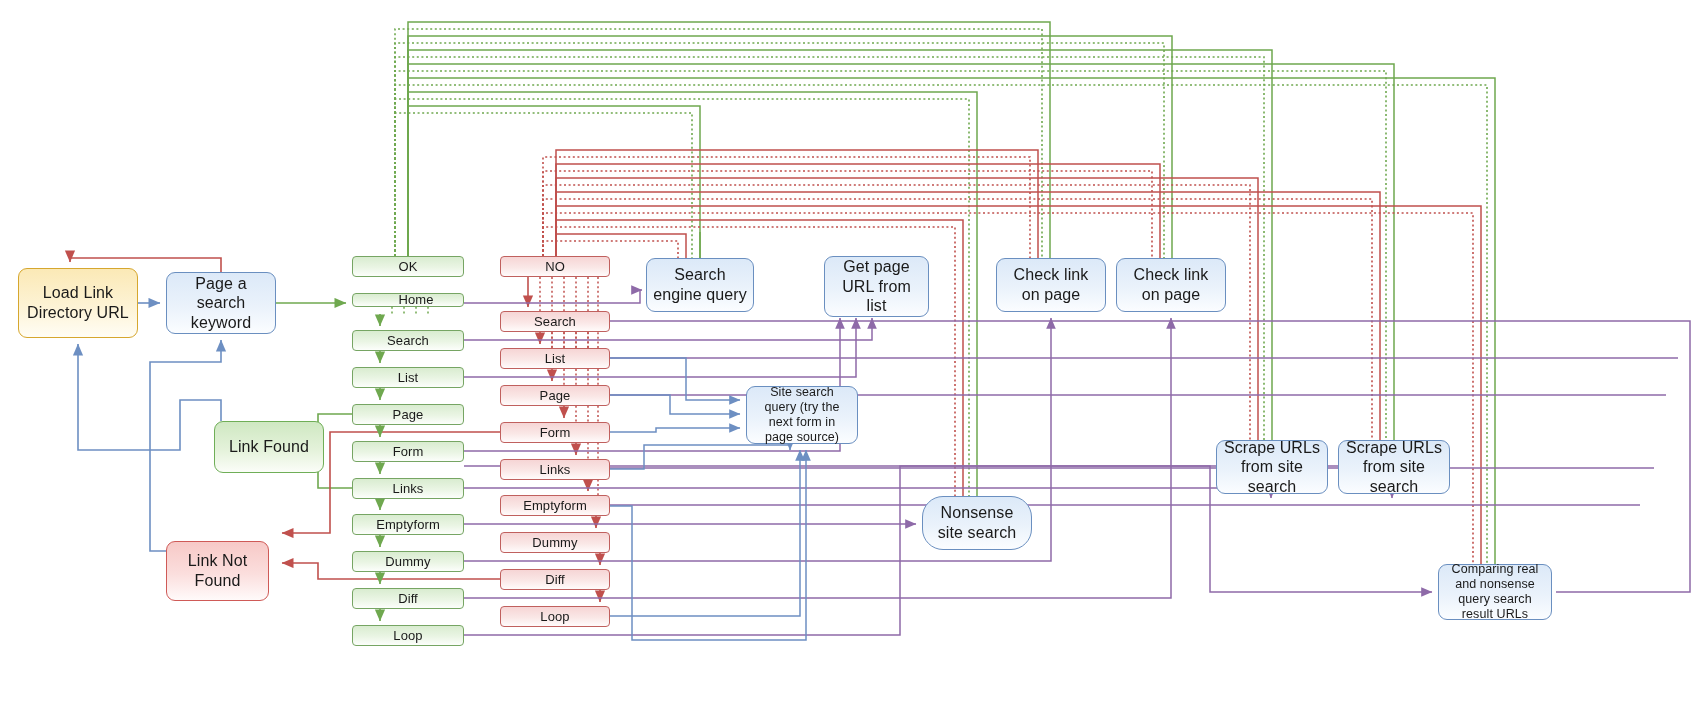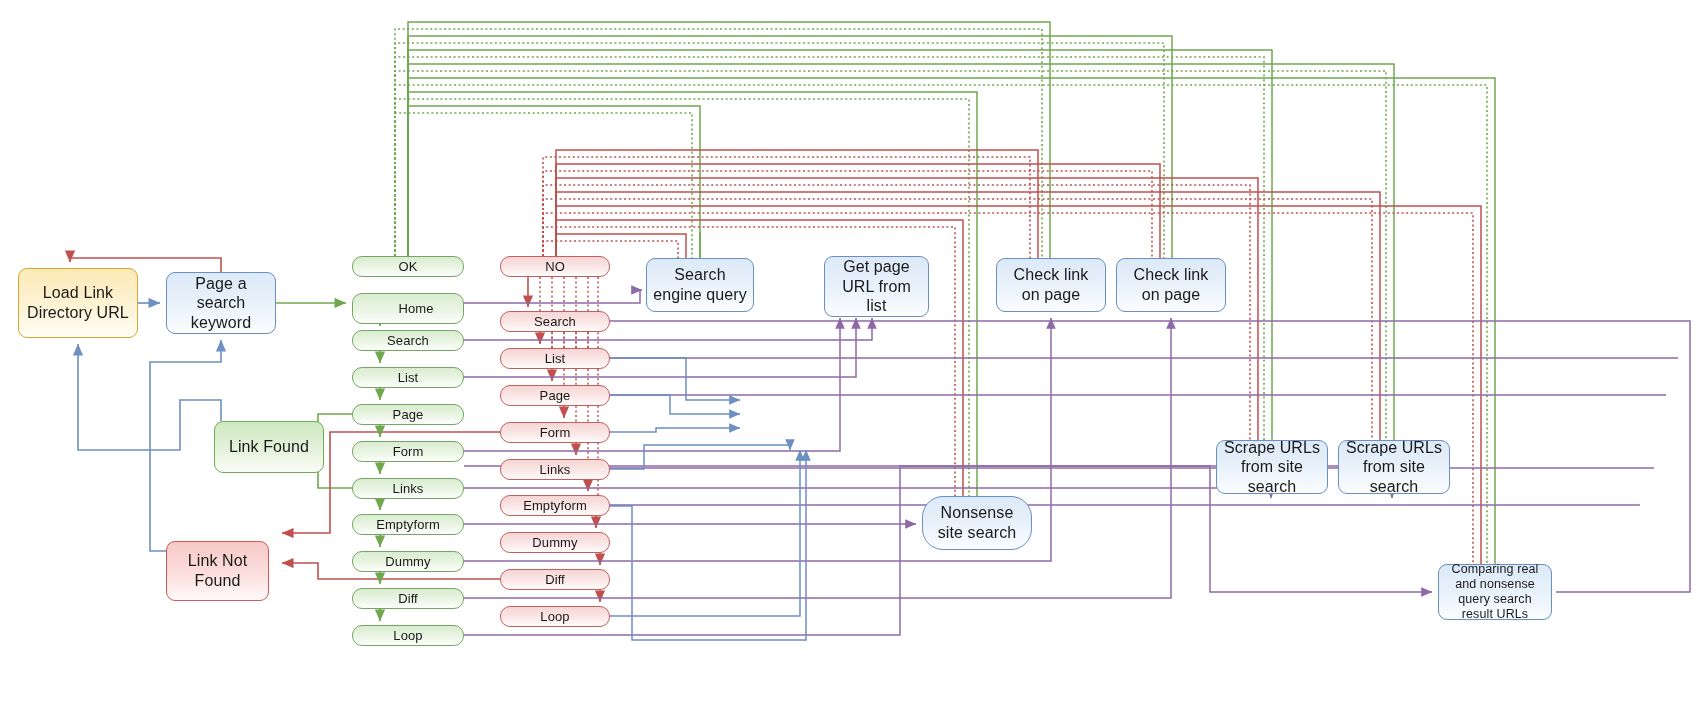--- a/index.html
+++ b/index.html
@@ -3,21 +3,21 @@
 <meta charset="utf-8">
 <style>
   html,body{margin:0;padding:0;background:#ffffff;}
   body{font-family:"Liberation Sans", sans-serif;}
   #canvas{position:relative;width:1702px;height:719px;overflow:hidden;background:#fff;}
   #wires{position:absolute;left:0;top:0;width:1702px;height:719px;}
   .node{position:absolute;box-sizing:border-box;display:flex;align-items:center;
         justify-content:center;text-align:center;border-radius:9px;border-width:1.4px;
         border-style:solid;font-size:16px;line-height:1.22;color:#1a1a1a;
         letter-spacing:.1px;padding:2px 6px;}
-  .node.small{border-radius:10px;font-size:13px;border-width:1.2px;}
+  .node.small{border-radius:4px;font-size:13px;border-width:1.2px;}
   .n-blue{background:linear-gradient(180deg,#dce9f8 0%,#eaf2fb 55%,#fbfdff 100%);
           border-color:#6a8fc0;}
   .n-green{background:linear-gradient(180deg,#d9ecd0 0%,#eaf5e4 55%,#fcfefb 100%);
            border-color:#76a563;}
   .n-red{background:linear-gradient(180deg,#f6d5d5 0%,#fae7e6 55%,#fffbfb 100%);
          border-color:#c0605e;}
   .n-yellow{background:linear-gradient(180deg,#fbe9b6 0%,#fdf3d5 55%,#fffdf5 100%);
             border-color:#d6a72e;}
   .n-greenbig{background:linear-gradient(180deg,#cfe8c2 0%,#e4f2da 55%,#fbfdf8 100%);
               border-color:#6fae57;}
@@ -205,21 +205,21 @@
   <div class="node n-greenbig" style="left:166px;top:421px;width:110px;height:52px;margin-left:48px;">
     <span>Link Found</span>
   </div>
   <div class="node n-redbig" style="left:166px;top:521px;width:103px;height:60px;margin-top:20px;">
     <span>Link Not Found</span>
   </div>
 
   <div class="node small n-green" style="left:352px;top:256px;width:112px;height:21px;">
       <span>OK</span>
     </div>
-  <div class="node small n-green" style="left:352px;top:293px;width:112px;height:31px;padding-left:22px;">
+  <div class="node small n-green" style="left:352px;top:293px;width:112px;height:14px;padding-left:22px;">
       <span>Home</span>
     </div>
   <div class="node small n-green" style="left:352px;top:330px;width:112px;height:21px;">
       <span>Search</span>
     </div>
   <div class="node small n-green" style="left:352px;top:367px;width:112px;height:21px;">
       <span>List</span>
     </div>
   <div class="node small n-green" style="left:352px;top:404px;width:112px;height:21px;">
       <span>Page</span>
@@ -279,20 +279,23 @@
     </div>
   <div class="node n-blue" style="left:824px;top:256px;width:105px;height:61px;">
       <span>Get page URL from list</span>
     </div>
   <div class="node n-blue" style="left:996px;top:258px;width:110px;height:54px;">
       <span>Check link on page</span>
     </div>
   <div class="node n-blue" style="left:1116px;top:258px;width:110px;height:54px;">
       <span>Check link on page</span>
     </div>
+  <div class="node n-blue" style="left:746px;top:386px;width:112px;height:58px;font-size:12.5px;">
+      <span>Site search query (try the next form in page source)</span>
+    </div>
   <div class="node n-blue" style="left:922px;top:496px;width:110px;height:54px;border-radius:21px;">
       <span>Nonsense site search</span>
     </div>
   <div class="node n-blue" style="left:1216px;top:440px;width:112px;height:54px;">
       <span>Scrape URLs from site search</span>
     </div>
   <div class="node n-blue" style="left:1338px;top:440px;width:112px;height:54px;">
       <span>Scrape URLs from site search</span>
     </div>
   <div class="node n-blue" style="left:1438px;top:564px;width:114px;height:56px;font-size:12.5px;">

